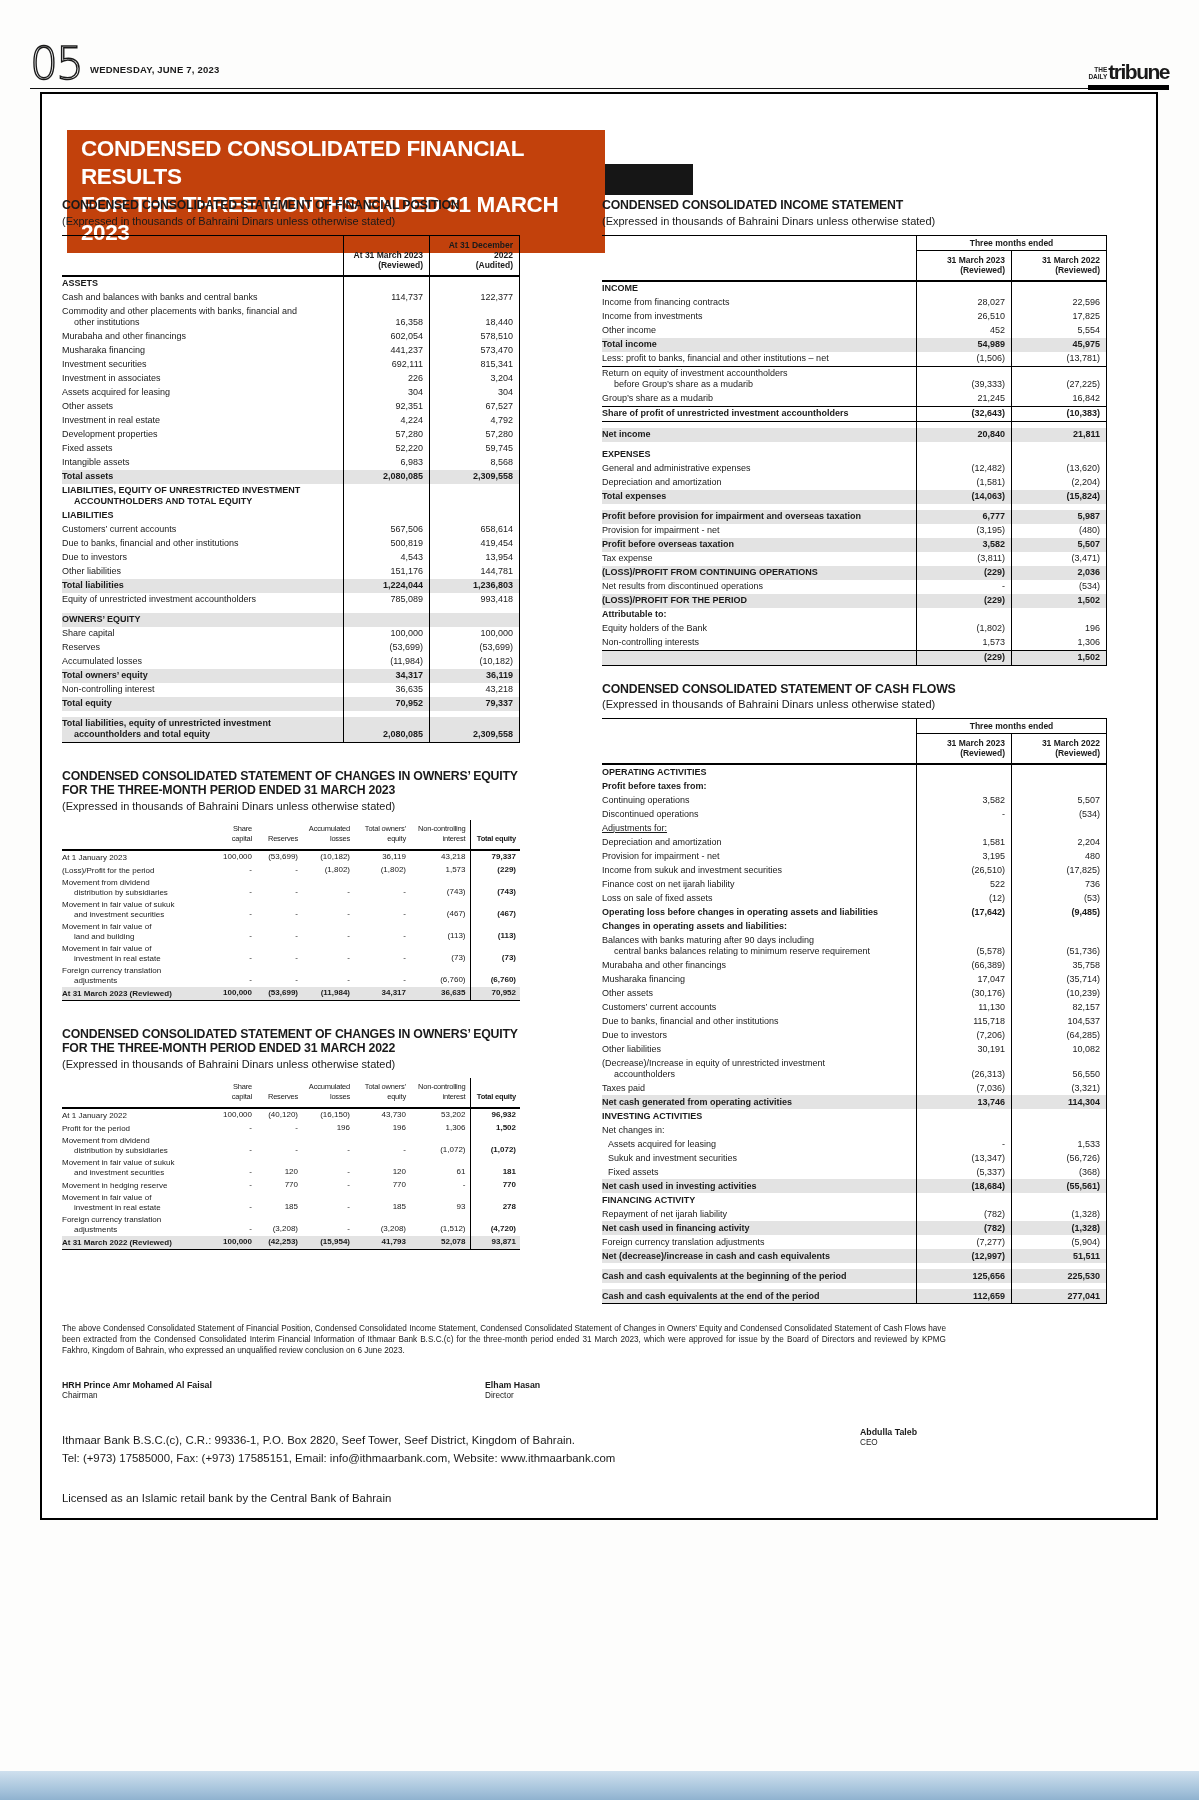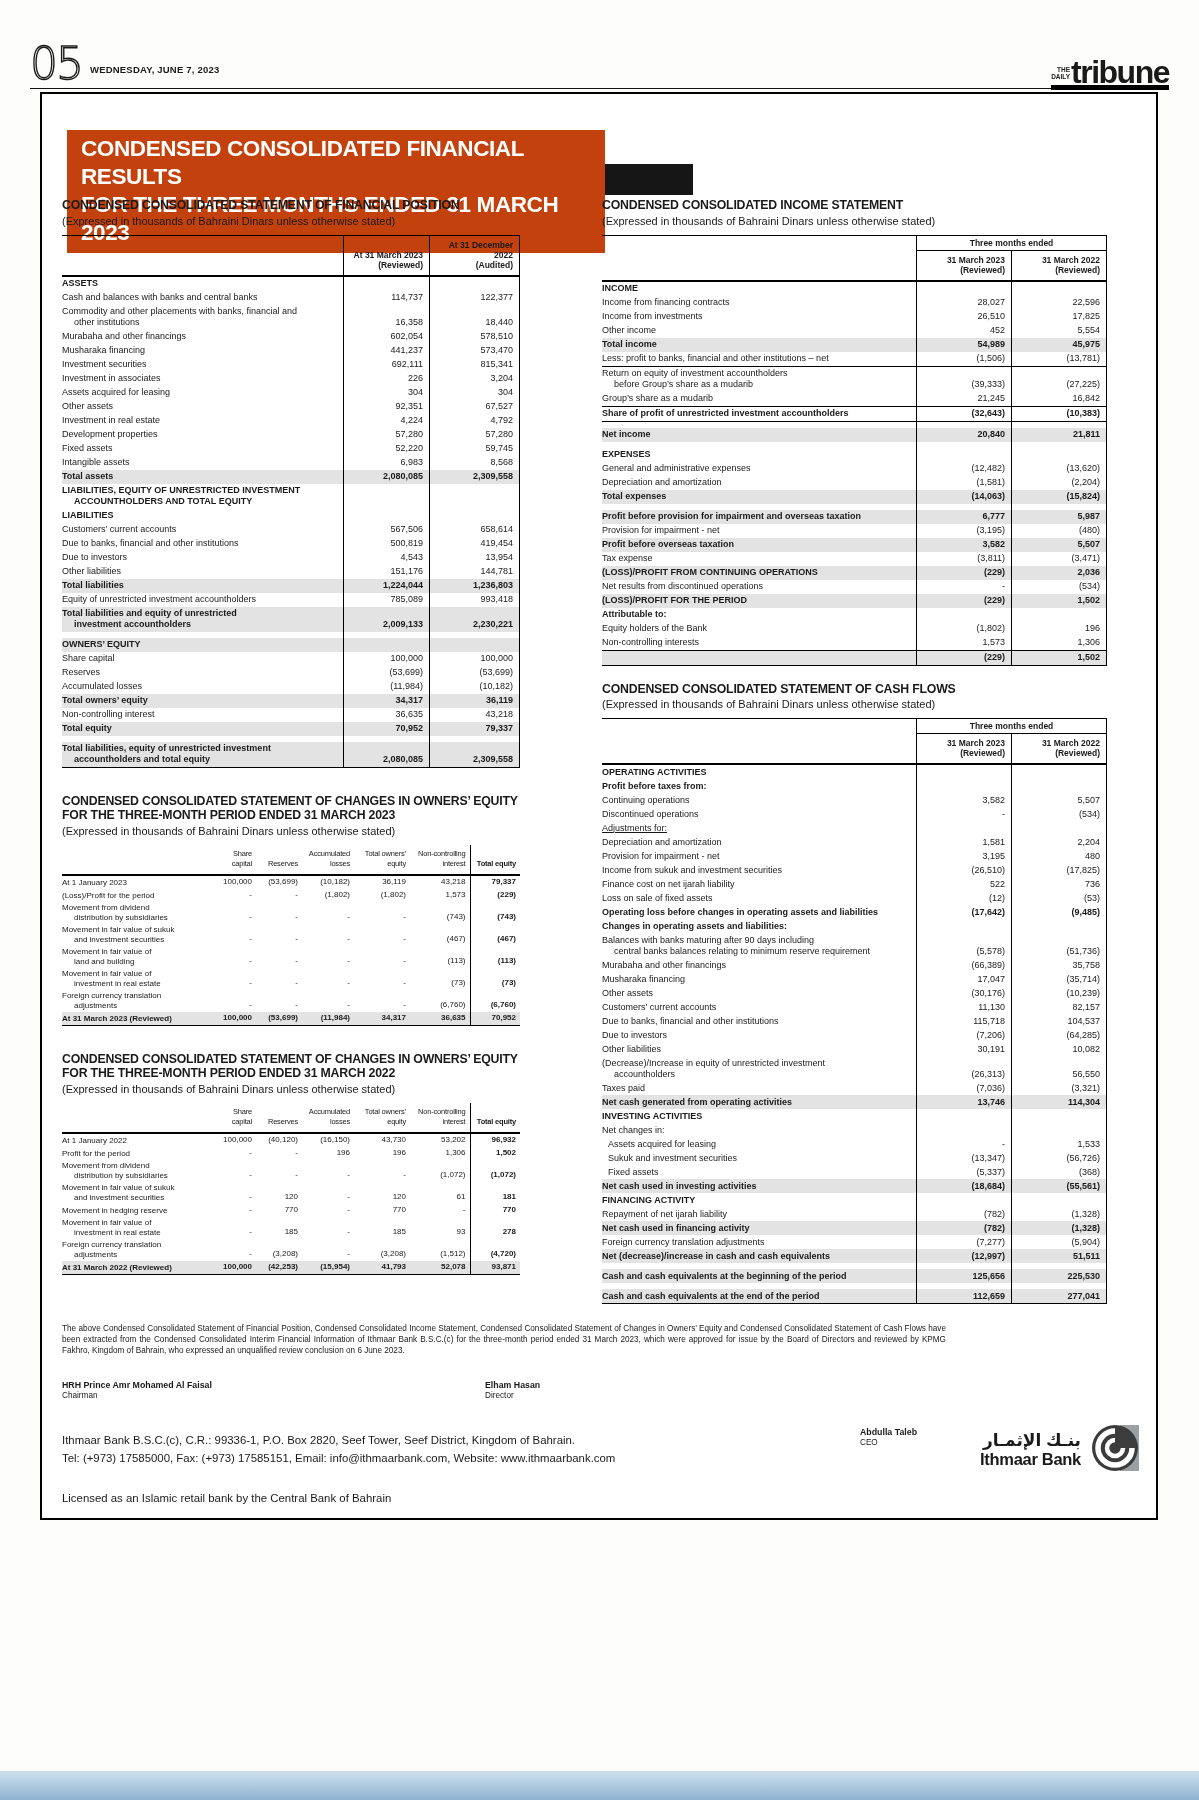--- a/index.html
+++ b/index.html
@@ -3,21 +3,21 @@
 <meta charset="utf-8">
 <style>
   html,body{margin:0;padding:0;}
   body{width:1199px;height:1800px;position:relative;background:#fdfdfc;font-family:"Liberation Sans","DejaVu Sans",sans-serif;color:#1a1a1a;overflow:hidden;}
   
   .hdr{position:absolute;left:30px;top:44px;width:1139px;height:44px;border-bottom:1.5px solid #111;}
   .pagenum{font-family:"DejaVu Sans",sans-serif;font-size:44px;font-weight:200;line-height:40px;color:#fff;-webkit-text-stroke:1.4px #1a1a1a;letter-spacing:-2px;}
   .pagedate{font-size:9.5px;font-weight:bold;letter-spacing:.2px;margin-left:8px;position:relative;top:-6px;}
   .masthead{position:absolute;right:0;bottom:-2px;display:flex;align-items:flex-end;border-bottom:5px solid #000;padding-bottom:1px;}
   .mh-small{font-size:6.5px;font-weight:bold;line-height:6.5px;text-align:right;margin-right:1px;margin-bottom:4px;color:#222;}
-  .mh-main{font-size:32px;font-weight:900;letter-spacing:-1.5px;line-height:24px;}
+  .mh-main{font-size:21px;font-weight:900;letter-spacing:-1.5px;line-height:24px;}
   
   .mainbox{position:absolute;left:40px;top:92px;width:1114px;height:1424px;border:2.5px solid #000;background:#fff;}
   .banner{position:absolute;left:25px;top:36px;width:524px;background:#c2410c;color:#fff;font-weight:bold;font-size:22.5px;line-height:28px;letter-spacing:-.4px;padding:5px 0 6px 14px;}
   .banner-block{position:absolute;left:563px;top:70px;width:88px;height:31px;background:#161616;}
   .col-left{position:absolute;left:20px;top:104px;width:458px;}
   .col-right{position:absolute;left:560px;top:104px;width:505px;}
   .sec-title{font-size:12.3px;font-weight:bold;letter-spacing:-.2px;line-height:14.5px;margin:0 0 2px 0;}
   .sec-sub{font-size:11px;margin:0 0 8px 0;}
   .gap26{margin-top:26px;}
   .gap16{margin-top:16px;}
@@ -205,26 +205,20 @@
             <tr class="s b">
               <td class="lbl">Total liabilities</td>
               <td class="num">1,224,044</td>
               <td class="num">1,236,803</td>
             </tr>
             <tr class="">
               <td class="lbl">Equity of unrestricted investment accountholders</td>
               <td class="num">785,089</td>
               <td class="num">993,418</td>
             </tr>
-            <tr class="s b">
-              <td class="lbl">Total liabilities and equity of unrestricted
-investment accountholders</td>
-              <td class="num">2,009,133</td>
-              <td class="num">2,230,221</td>
-            </tr>
             <tr class="sp">
               <td class="lbl"></td>
               <td class="num"></td>
               <td class="num"></td>
             </tr>
             <tr class="s">
               <td class="lbl h">OWNERS’ EQUITY</td>
               <td class="num"></td>
               <td class="num"></td>
             </tr>
@@ -888,29 +882,15 @@
     <div class="nm">Abdulla Taleb</div>
     <div class="tt">CEO</div>
   </div>
 
   <div class="bankinfo">
     <div>Ithmaar Bank B.S.C.(c), C.R.: 99336-1, P.O. Box 2820, Seef Tower, Seef District, Kingdom of Bahrain.</div>
     <div>Tel: (+973) 17585000, Fax: (+973) 17585151, Email: info@ithmaarbank.com, Website: www.ithmaarbank.com</div>
   </div>
   <div class="license">Licensed as an Islamic retail bank by the Central Bank of Bahrain</div>
 
-  <div class="banklogo">
-    <div class="txt">
-      <div class="ar">بنـك الإثمـار</div>
-      <div class="en">Ithmaar Bank</div>
-    </div>
-    <span>
-      <svg width="52" height="52" viewBox="0 0 52 52">
-        <rect x="30" y="3" width="19" height="46" fill="#9aa0a4"></rect>
-        <circle cx="25" cy="26" r="23" fill="#3c3c3c"></circle>
-        <path d="M25 9 a17 17 0 1 0 17 17" stroke="#fff" stroke-width="5.5" fill="none"></path>
-        <path d="M25 18 a8 8 0 1 0 8 8" stroke="#fff" stroke-width="4.5" fill="none"></path>
-      </svg>
-    </span>
-  </div>
 </div>
 
 <div class="bottom-bar"></div>
 
 </body></html>

